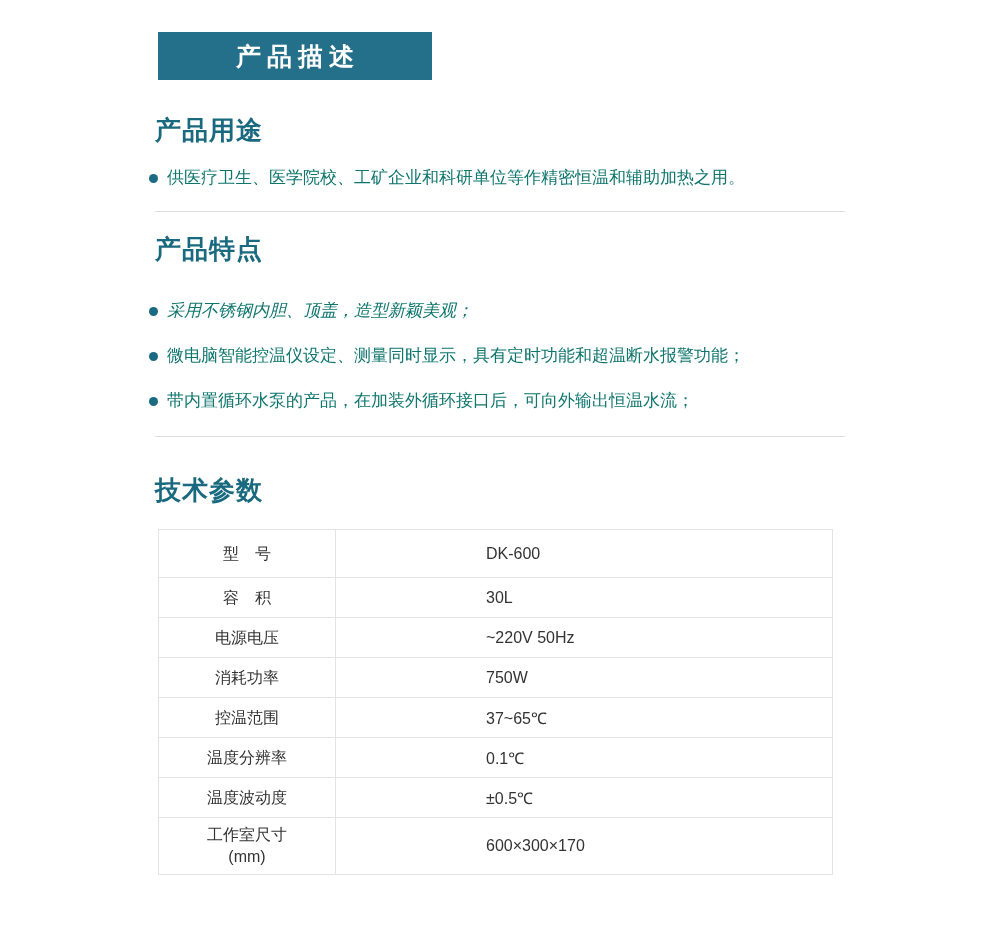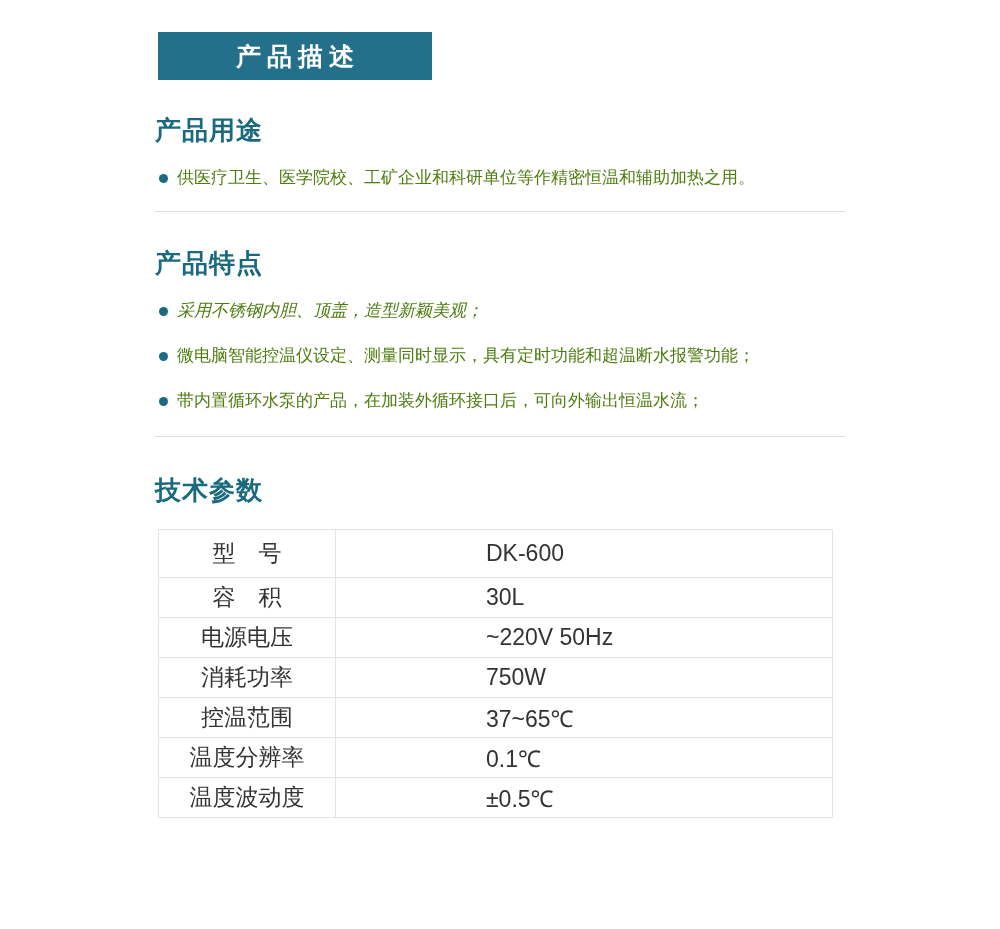--- a/index.html
+++ b/index.html
@@ -25,28 +25,28 @@
 
   
   .section-title {
     position: absolute; left: 155px;
     color: #19697f;
     font-size: 26px; font-weight: bold;
     letter-spacing: 1px;
     line-height: 26px;
   }
   .title-usage    { top: 117px; }
-  .title-features { top: 250px; }
+  .title-features { top: 236px; }
   .title-specs    { top: 477px; }
 
   
   .bullet-item {
-    position: absolute; left: 159px;
+    position: absolute; left: 149px;
     display: flex; align-items: center;
-    font-size: 17px; color: #4d7c0f;
+    font-size: 17px; color: #0f766e;
     line-height: 22px;
     white-space: nowrap;
   }
   .bullet-item .dot {
     width: 9px; height: 9px; border-radius: 50%;
     background: #1a6a82;
     margin-right: 9px;
     flex: 0 0 auto;
   }
   .bullet-usage { top: 167px; }
@@ -65,21 +65,21 @@
 
   
   table.specs {
     position: absolute; left: 158px; top: 529px;
     width: 675px;
     border-collapse: collapse;
     table-layout: fixed;
   }
   table.specs td {
     border: 1px solid #e3e3e3;
-    font-size: 23px;
+    font-size: 16px;
     color: #333333;
     vertical-align: middle;
   }
   table.specs td.label {
     width: 177px;
     text-align: center;
     line-height: 1.35;
   }
   table.specs td.value {
     padding-left: 150px;
@@ -147,14 +147,21 @@
       <td class="value">37~65℃</td>
     </tr>
     <tr>
       <td class="label">温度分辨率</td>
       <td class="value">0.1℃</td>
     </tr>
     <tr>
       <td class="label">温度波动度</td>
       <td class="value">±0.5℃</td>
     </tr>
+    <tr class="row-last">
+      <td class="label">
+        <div>工作室尺寸</div>
+        <div>(mm)</div>
+      </td>
+      <td class="value">600×300×170</td>
+    </tr>
   </tbody>
 </table>
 
 </body></html>

